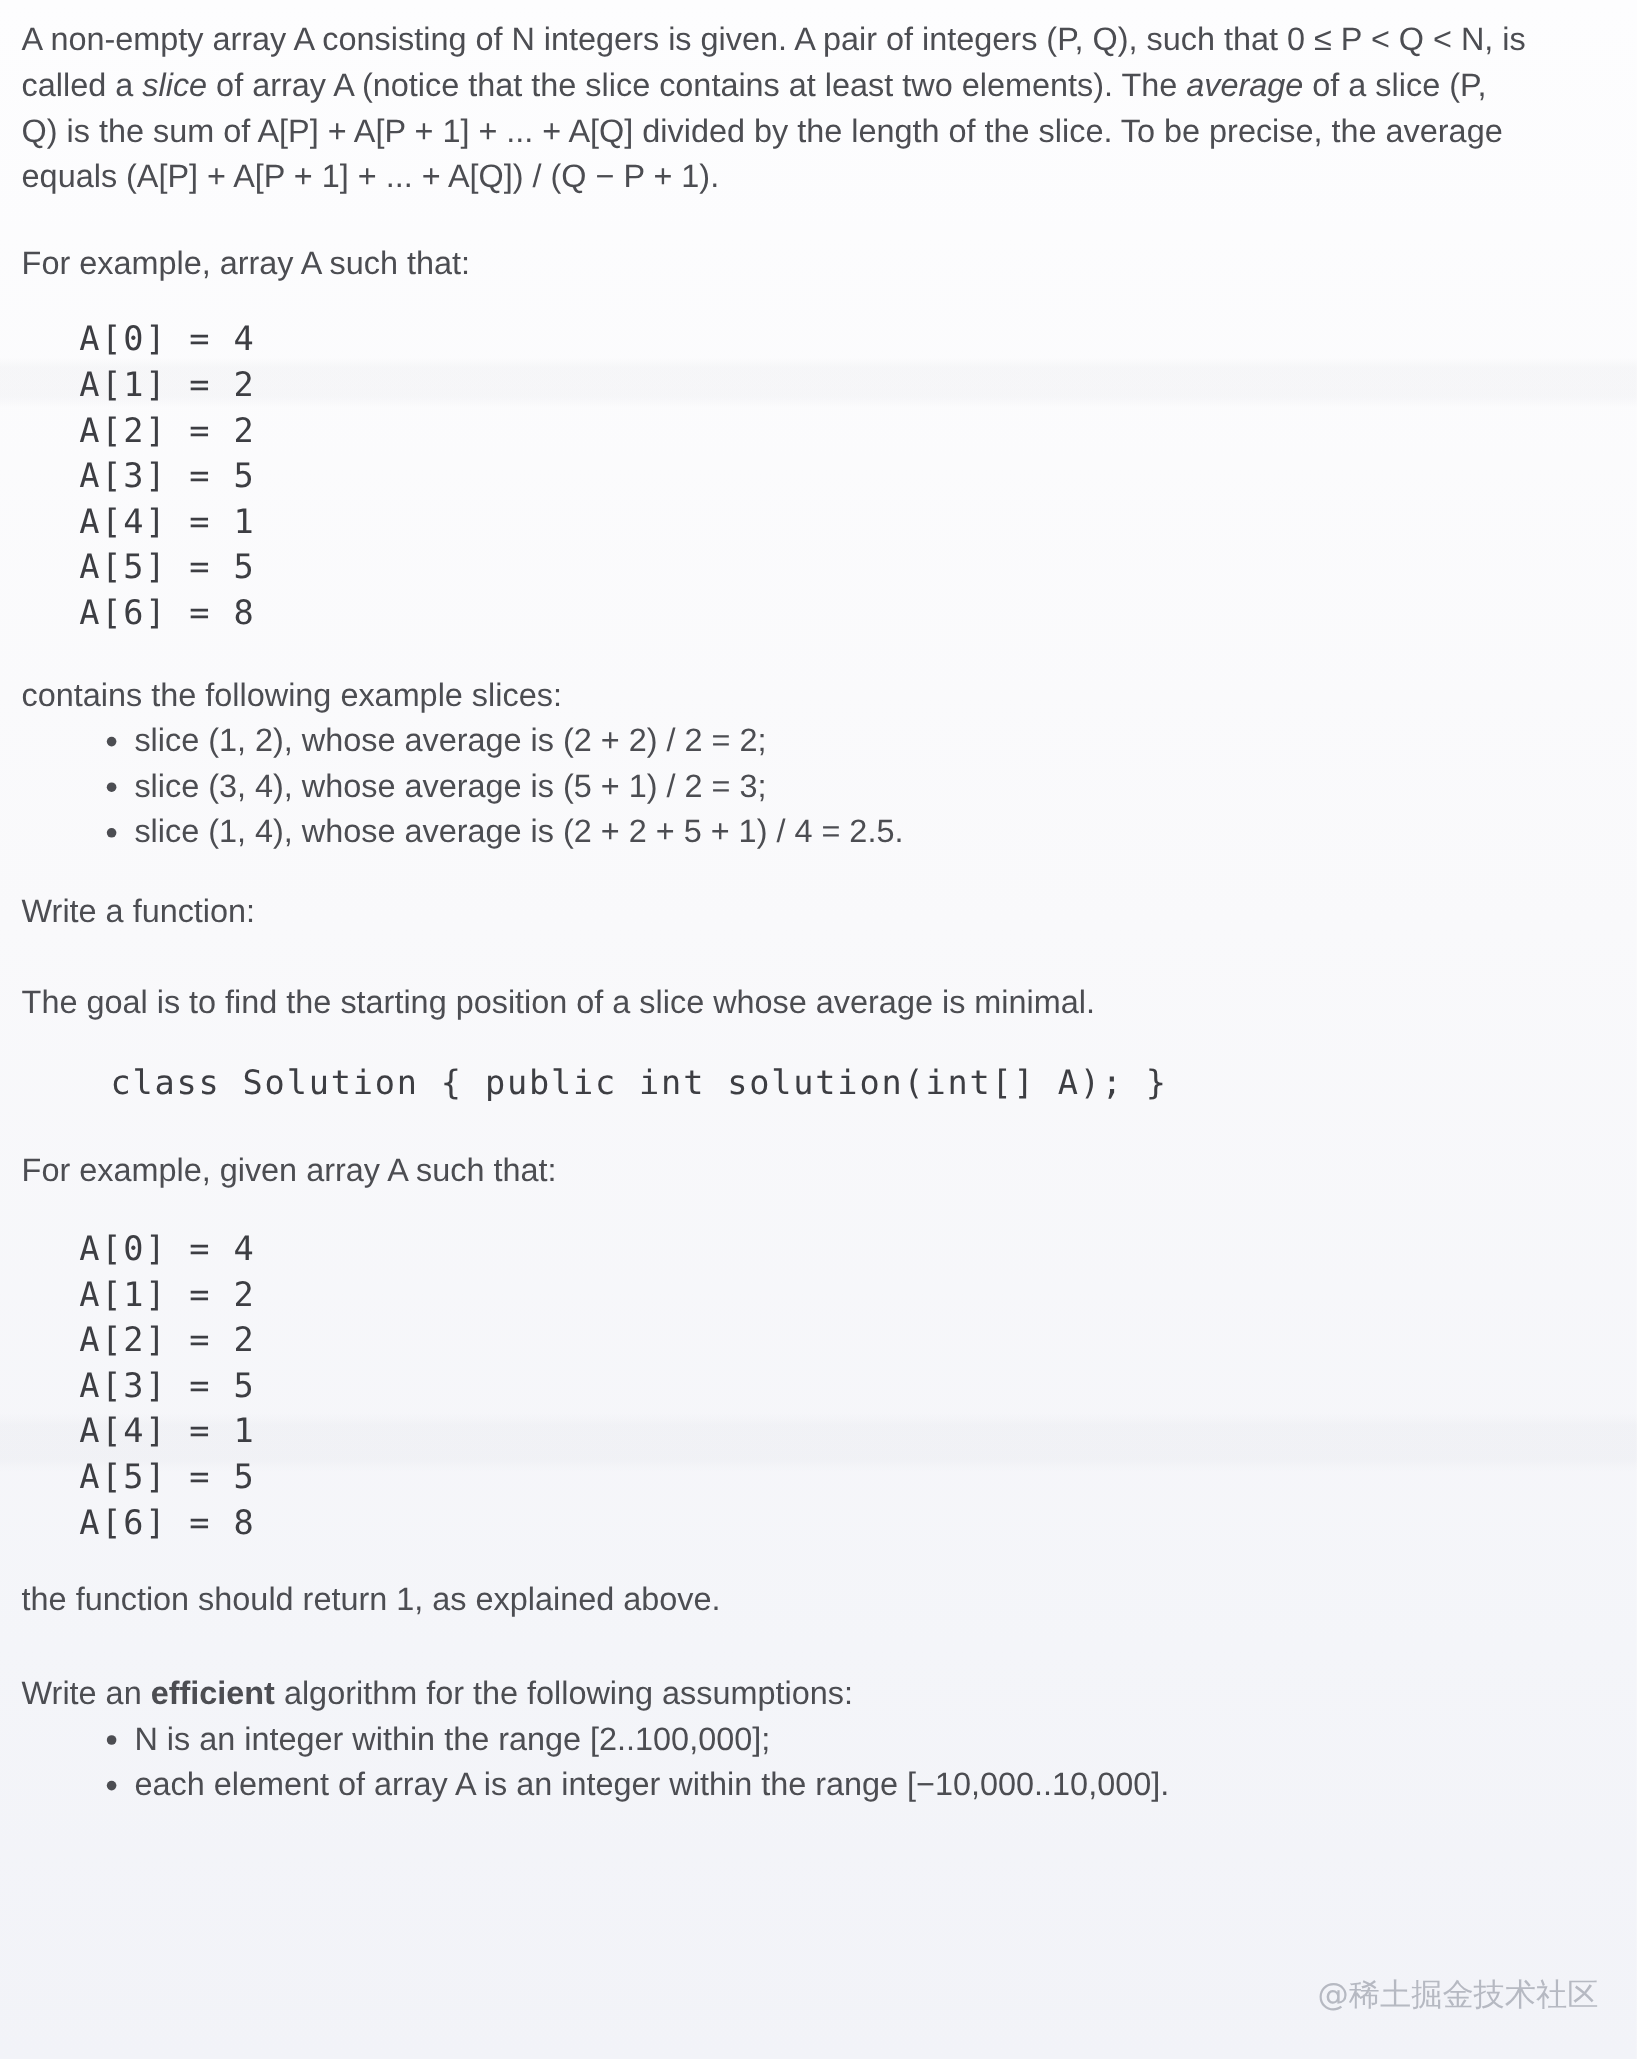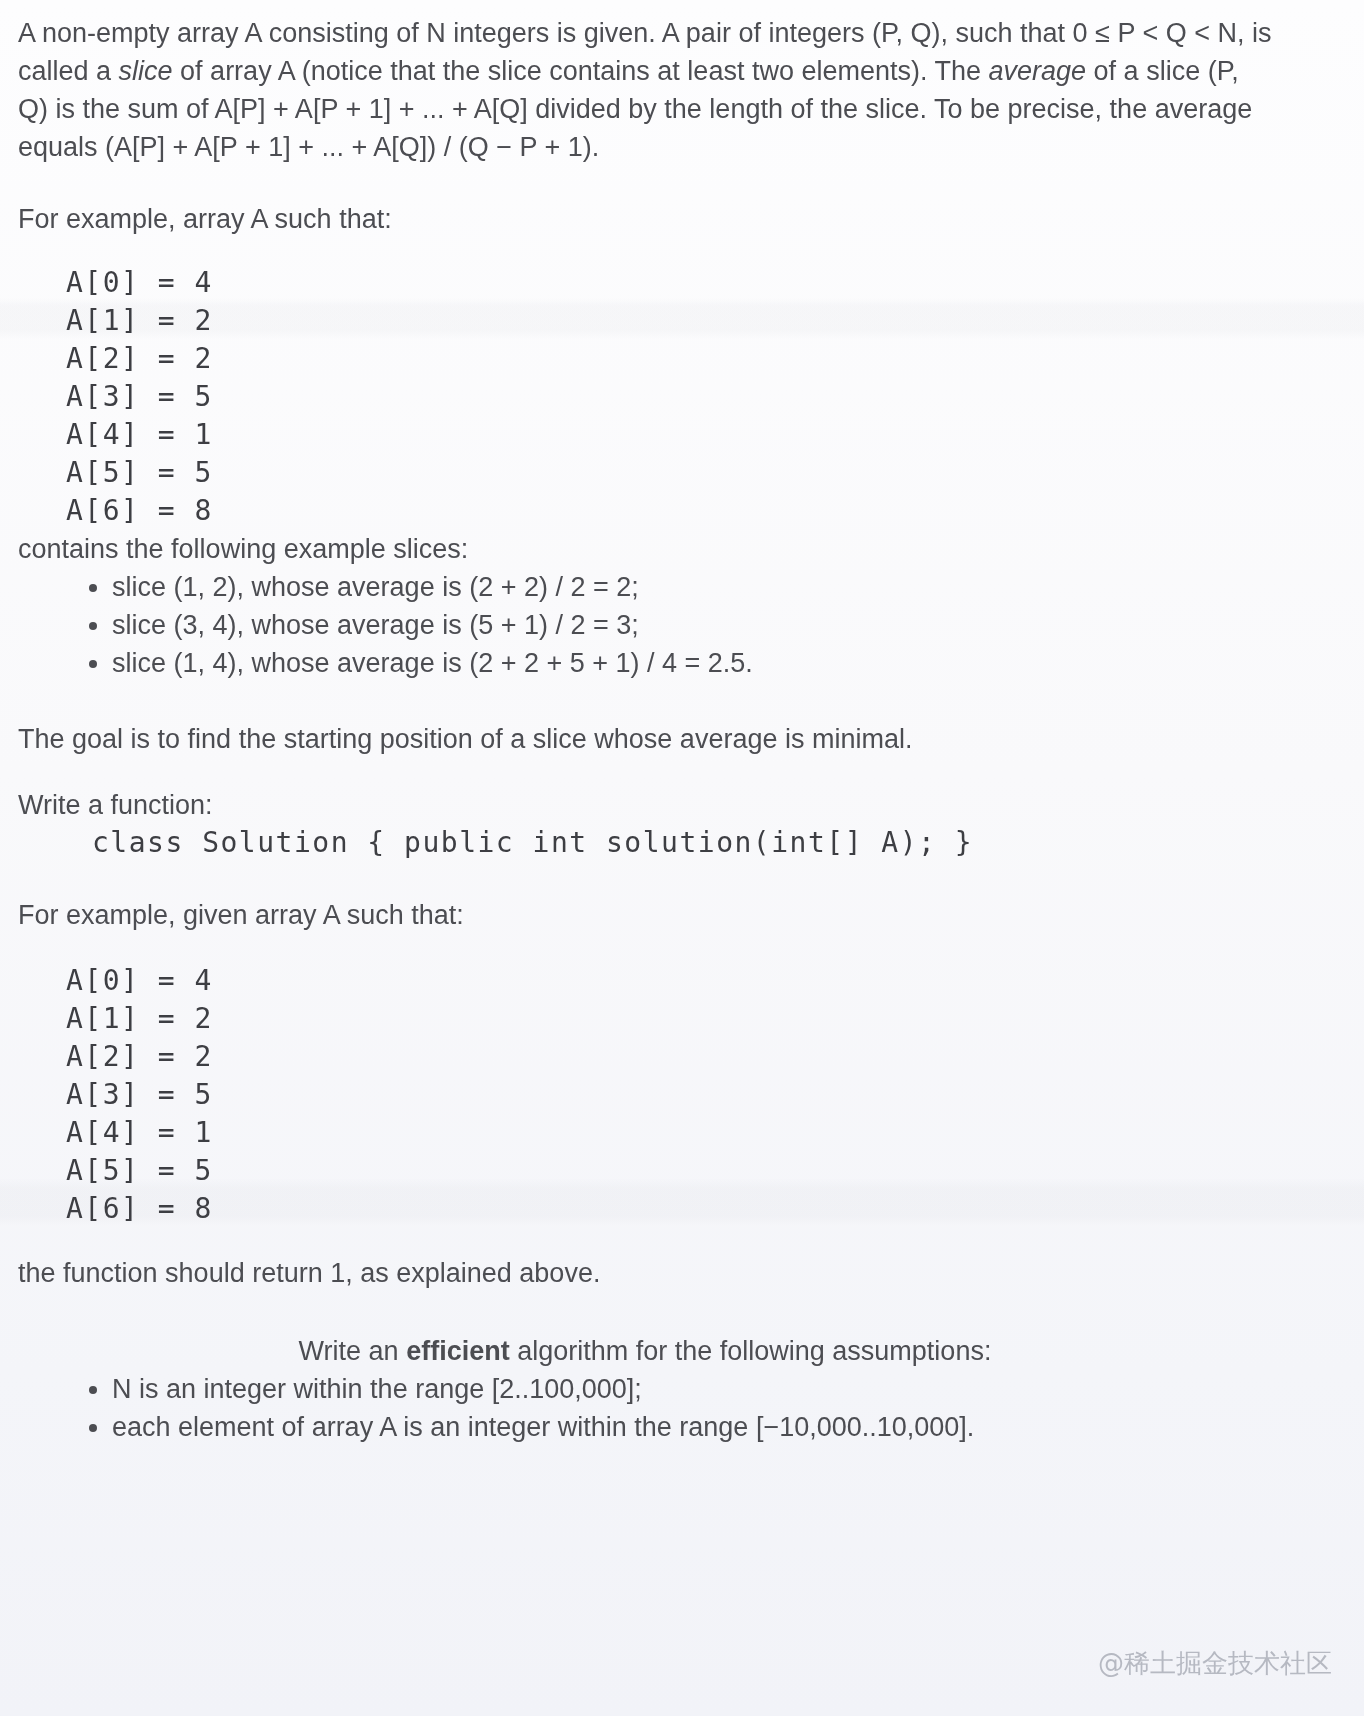--- a/index.html
+++ b/index.html
@@ -15,22 +15,22 @@
     background:
       linear-gradient(180deg, rgba(125,130,145,0.00) 0px, rgba(125,130,145,0.00) 298px,
         rgba(125,130,145,0.045) 306px, rgba(125,130,145,0.045) 330px, rgba(125,130,145,0.00) 340px,
         rgba(125,130,145,0.00) 1178px, rgba(125,130,145,0.04) 1188px, rgba(125,130,145,0.04) 1216px,
         rgba(125,130,145,0.00) 1226px),
       linear-gradient(180deg, #fdfdfe 0%, #f9f9fb 45%, #f4f5f9 80%, #f2f3f8 100%);
   }
   .page { padding: 14px 92px 0 18px; position: relative; }
   .para { margin: 0; }
   .mt24 { margin-top: 24px; } .mt26 { margin-top: 26px; } .mt28 { margin-top: 28px; }
-  .mt30 { } .mt34 { margin-top: 34px; } .mt38 { margin-top: 38px; }
-  .mt40 { margin-top: 40px; text-align: center; }
+  .mt30 { margin-top: 30px; } .mt34 { margin-top: 34px; } .mt38 { margin-top: 38px; }
+  .mt40 { margin-top: 40px; }
   em { font-style: italic; }
   strong { font-weight: bold; }
   .code-block {
     font-family: "DejaVu Sans Mono", "Liberation Mono", monospace;
     font-size: 28px;
     line-height: 38px;
     letter-spacing: 1.5px;
     color: #3d3e43;
     padding-left: 48px;
     white-space: pre;
@@ -67,23 +67,23 @@
   <div class="code-block mt26"><div>A[0] = 4</div><div>A[1] = 2</div><div>A[2] = 2</div><div>A[3] = 5</div><div>A[4] = 1</div><div>A[5] = 5</div><div>A[6] = 8</div></div>
 
   <p class="para mt30">contains the following example slices:</p>
 
   <ul class="bullets mt28">
       <li>slice (1, 2), whose average is (2 + 2) / 2 = 2;</li>
       <li>slice (3, 4), whose average is (5 + 1) / 2 = 3;</li>
       <li>slice (1, 4), whose average is (2 + 2 + 5 + 1) / 4 = 2.5.</li>
     </ul>
 
+  <p class="para mt28">Write a function:</p>
+
   <p class="para mt38">The goal is to find the starting position of a slice whose average is minimal.</p>
-
-  <p class="para mt28">Write a function:</p>
 
   <div class="code-block sig mt30">class Solution { public int solution(int[] A); }</div>
 
 
   <p class="para mt34">For example, given array A such that:</p>
 
   <div class="code-block mt28"><div>A[0] = 4</div><div>A[1] = 2</div><div>A[2] = 2</div><div>A[3] = 5</div><div>A[4] = 1</div><div>A[5] = 5</div><div>A[6] = 8</div></div>
 
   <p class="para mt26">the function should return 1, as explained above.</p>
 

